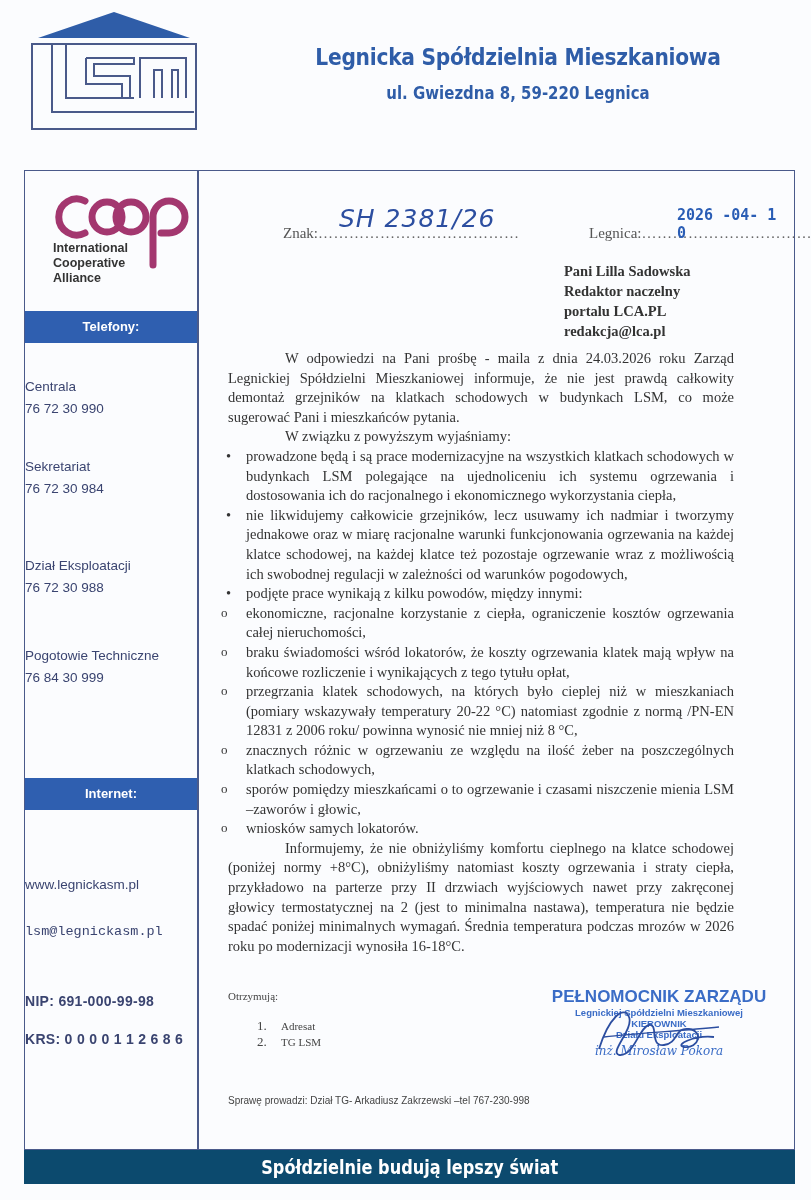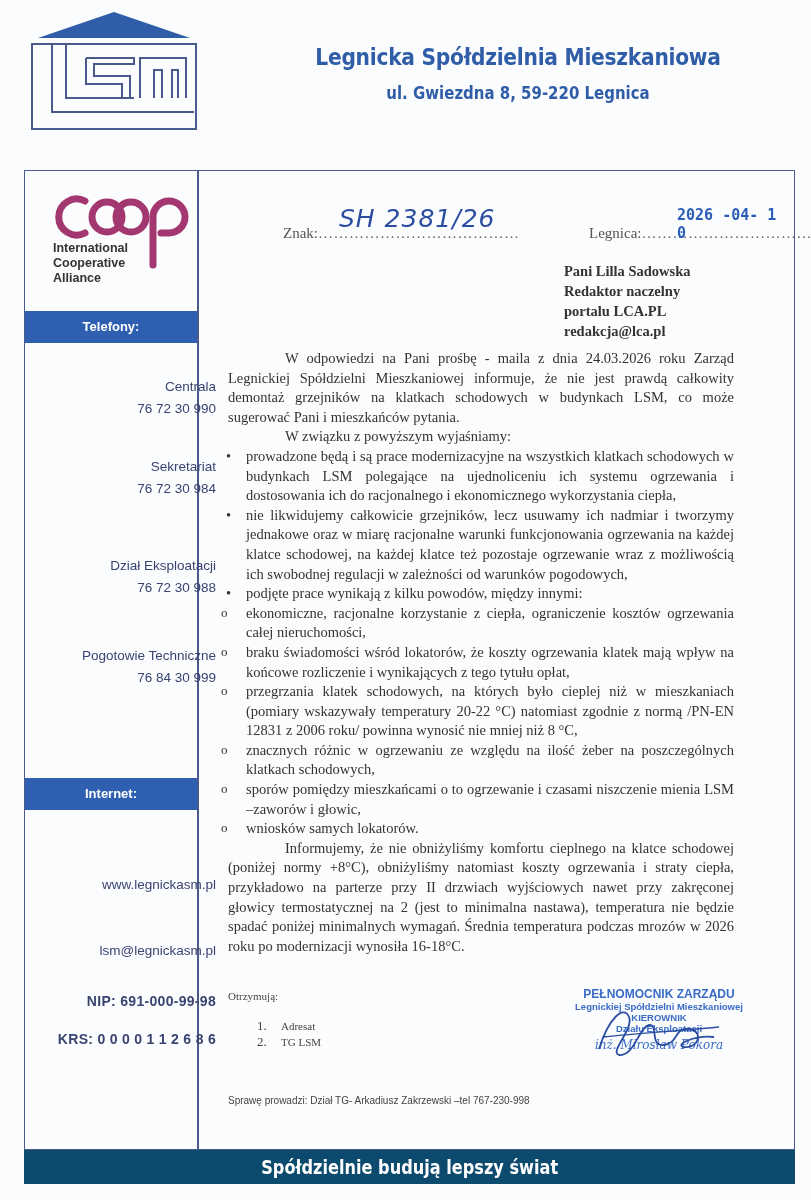--- a/index.html
+++ b/index.html
@@ -28,22 +28,22 @@
   .coop-text {
     position: absolute; left: 28px; top: 70px; font-family: "Liberation Sans", sans-serif;
     font-weight: bold; font-size: 12.5px; line-height: 15px; color: #333;
   }
   .side-band {
     position: absolute; left: 0; width: 172px; height: 32px; background: #2f5fb0;
     color: #fff; font-family: "Liberation Sans", sans-serif; font-weight: bold;
     font-size: 13px; text-align: center; line-height: 32px;
   }
   .side-entry {
-    position: absolute; left: 0; width: 172px; text-align: right;
-    font-family: "Liberation Sans", sans-serif; font-size: 13.5px; color: #3a4470; line-height: 22px; margin-left: 19px;
+    position: absolute; left: 0; width: 172px; text-align: left;
+    font-family: "Liberation Sans", sans-serif; font-size: 13.5px; color: #3a4470; line-height: 22px;
   }
   .side-bold { font-weight: bold; font-size: 14px; letter-spacing: 0.3px; }
   .content { position: absolute; left: 199px; top: 171px; width: 595px; height: 978px; }
   .znak { position: absolute; left: 84px; top: 54px; font-size: 15px; color: #555; }
   .dots { letter-spacing: 0.5px; color: #666; }
   .hand {
     position: absolute; left: 140px; top: 33px; font-family: "DejaVu Sans", sans-serif;
     font-style: italic; font-size: 25px; color: #2c4ea0; letter-spacing: 1px;
   }
   .legnica { position: absolute; left: 390px; top: 54px; font-size: 15px; color: #555; }
@@ -66,21 +66,21 @@
   .li-b::before { content: "\2022"; position: absolute; left: -2px; top: 0; }
   .li-c { position: relative; padding-left: 18px; }
   .li-c::before { content: "o"; position: absolute; left: -7px; top: -1px; font-size: 13px; }
   .recipients-label { position: absolute; left: 29px; top: 819px; font-size: 11px; color: #444; }
   .recipients { position: absolute; left: 58px; top: 847px; font-size: 11px; line-height: 16px; color: #444; }
   .recipients span.n { display: inline-block; width: 24px; font-size: 13px; }
   .stamp {
     position: absolute; left: 345px; top: 816px; width: 230px; text-align: center;
     font-family: "Liberation Sans", sans-serif; color: #3a6cc6;
   }
-  .stamp .l1 { font-weight: bold; font-size: 12px; }
+  .stamp .l1 { font-weight: bold; font-size: 17px; }
   .stamp .l2 { font-weight: bold; font-size: 9.5px; }
   .stamp .l3 { font-weight: bold; font-size: 9.5px; }
   .stamp .l4 { font-weight: bold; font-size: 9.5px; }
   .stamp .l5 { font-style: italic; font-size: 12px; margin-top: 4px; font-family: "DejaVu Serif", serif; }
   .sig { position: absolute; left: 380px; top: 826px; width: 160px; height: 70px; }
   .handled { position: absolute; left: 29px; top: 924px; font-family: "Liberation Sans", sans-serif; font-size: 10px; color: #444; }
   .footer-band {
     position: absolute; left: 24px; top: 1150px; width: 771px; height: 34px; background: #0c4a6e;
     color: #fff; text-align: center; line-height: 34px; font-family: "DejaVu Sans", sans-serif;
     font-weight: bold; font-size: 19px;
@@ -135,21 +135,21 @@
     <div>76 72 30 988</div>
   </div>
   <div class="side-entry" style="top:474px;">
     <div>Pogotowie Techniczne</div>
     <div>76 84 30 999</div>
   </div>
 
   <div class="side-band" style="top:607px;">Internet:</div>
 
   <div class="side-entry" style="top:703px;">www.legnickasm.pl</div>
-  <div class="side-entry" style="top:769px;">lsm@legnickasm.pl</div>
+  <div class="side-entry" style="top:750px;font-family:Liberation Mono, monospace;">lsm@legnickasm.pl</div>
   <div class="side-entry side-bold" style="top:819px;">NIP: 691-000-99-98</div>
   <div class="side-entry side-bold" style="top:857px;">KRS: 0 0 0 0 1 1 2 6 8 6</div>
 </div>
 
 <div class="content">
   <div class="znak">
     <span>Znak:</span><span class="dots">…………………………………</span>
   </div>
   <div class="hand">SH 2381/26</div>
 

